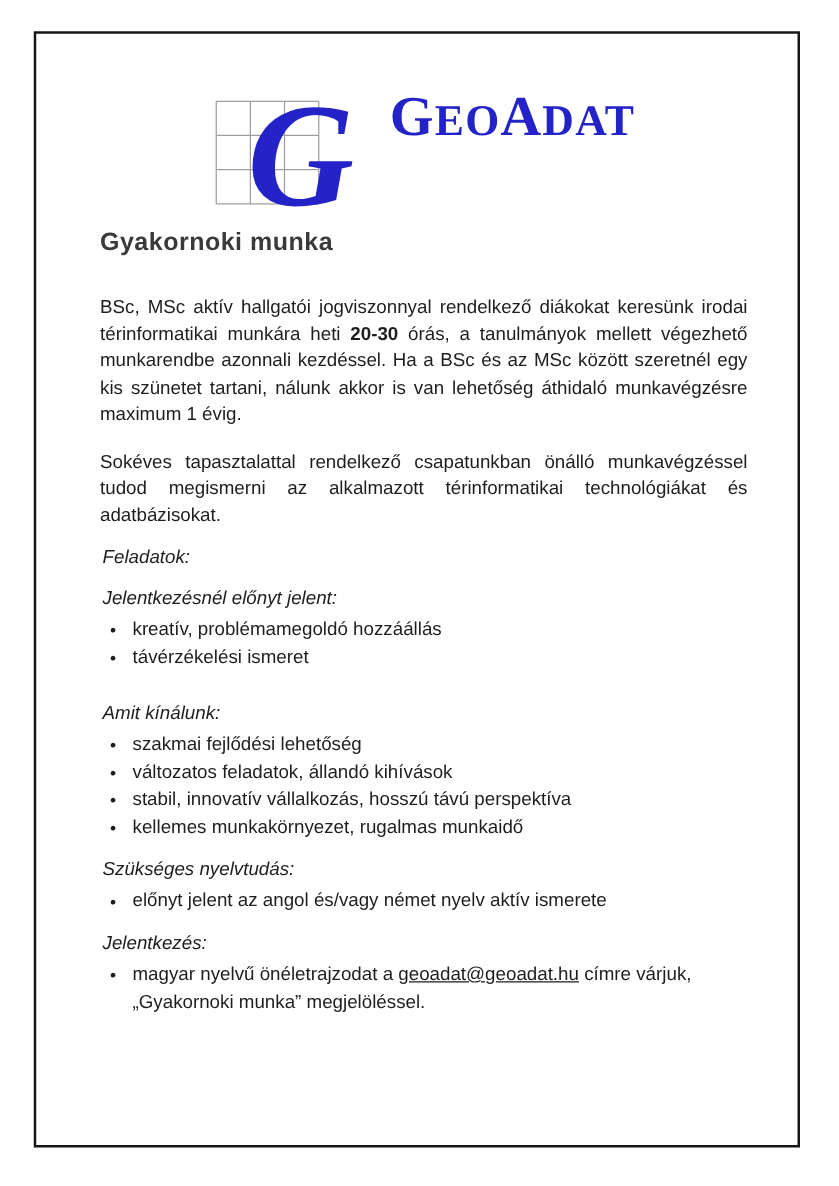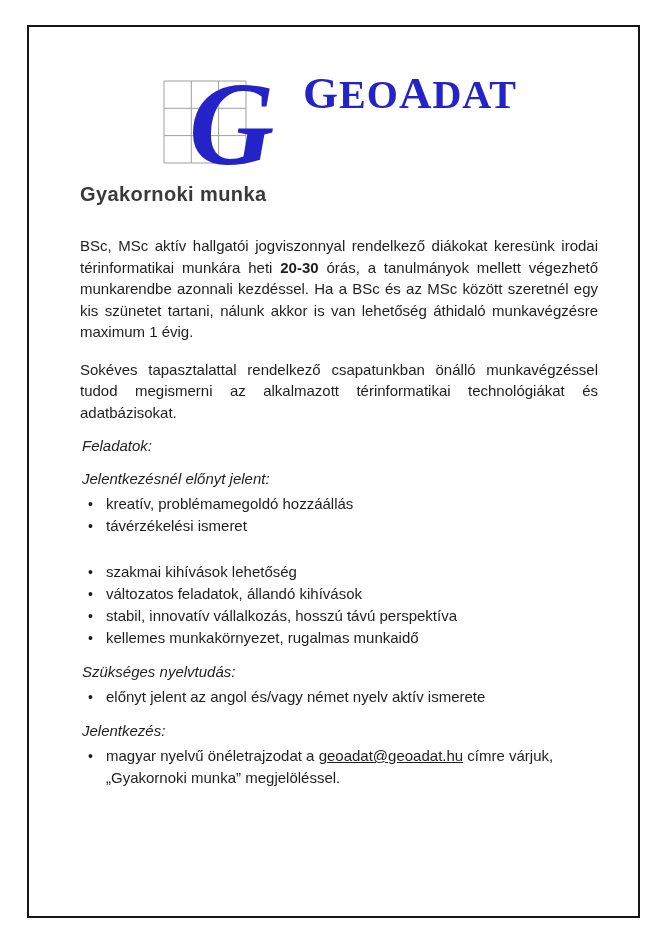--- a/index.html
+++ b/index.html
@@ -9,21 +9,21 @@
     border:2px solid #161616;box-sizing:border-box;background:#fff;
     padding:30px 40px 0 51px;overflow:hidden;
   }
   
   .logo{display:flex;justify-content:center;align-items:flex-start;margin:6px 0 0 0;}
   .mark{width:140px;height:106px;flex:0 0 auto;margin-right:2px;}
   .gglyph{font-family:"Liberation Serif",serif;font-style:italic;font-weight:bold;}
   .brand{padding-top:8px;line-height:1;}
   .brand-line1{font-family:"Liberation Serif",serif;font-weight:bold;color:#2323C8;letter-spacing:1px;white-space:nowrap;}
   .brand-line1 .bc{font-size:45px;}
-  .brand-line1 .sc{font-size:40px;}
+  .brand-line1 .sc{font-size:35px;}
   .brand-line2{font-family:"Liberation Serif",serif;font-weight:bold;color:#2323C8;font-size:33px;margin-top:3px;white-space:nowrap;}
   
   .title{font-size:20px;font-weight:bold;color:#3a3a3a;margin:14px 0 0 0;letter-spacing:.4px;}
   
   .para{font-size:15px;line-height:21.5px;margin:16px 0 0 0;}
   .para.first{margin-top:29px;}
   .justify{text-align:justify;text-justify:inter-word;}
   .para b{font-weight:bold;}
   
   .section{margin-top:13px;}
@@ -71,22 +71,23 @@
 
   <div class="section">
     <div class="sec-heading">Jelentkezésnél előnyt jelent:</div>
     <ul class="bullets">
       <li class="bullet-item">kreatív, problémamegoldó hozzáállás</li>
       <li class="bullet-item">távérzékelési ismeret</li>
     </ul>
   </div>
 
   <div class="section gap-lg">
+    <div class="sec-heading">Amit kínálunk:</div>
     <ul class="bullets">
-      <li class="bullet-item">szakmai kihívások lehetőség</li>
+      <li class="bullet-item">szakmai fejlődési lehetőség</li>
       <li class="bullet-item">változatos feladatok, állandó kihívások</li>
       <li class="bullet-item">stabil, innovatív vállalkozás, hosszú távú perspektíva</li>
       <li class="bullet-item">kellemes munkakörnyezet, rugalmas munkaidő</li>
     </ul>
   </div>
 
   <div class="section">
     <div class="sec-heading">Szükséges nyelvtudás:</div>
     <ul class="bullets">
       <li class="bullet-item">előnyt jelent az angol és/vagy német nyelv aktív ismerete</li>

